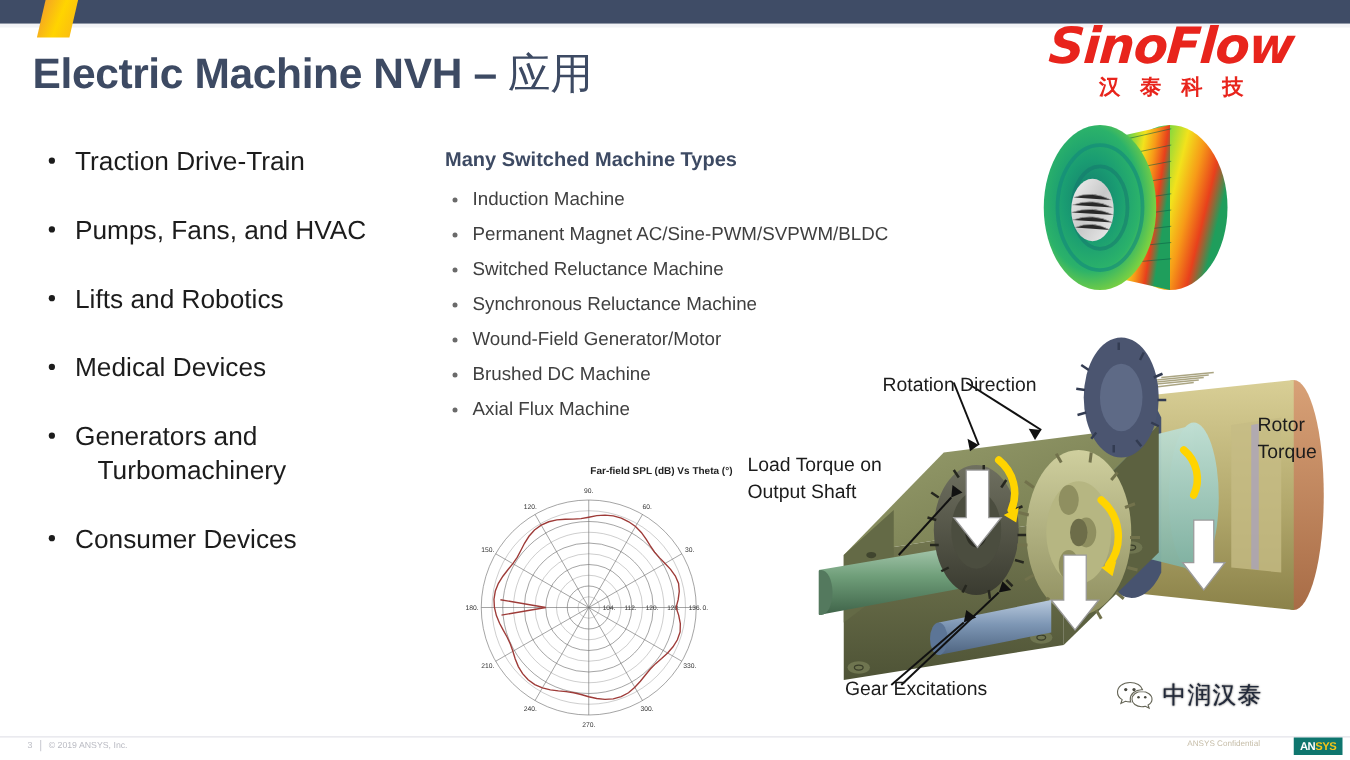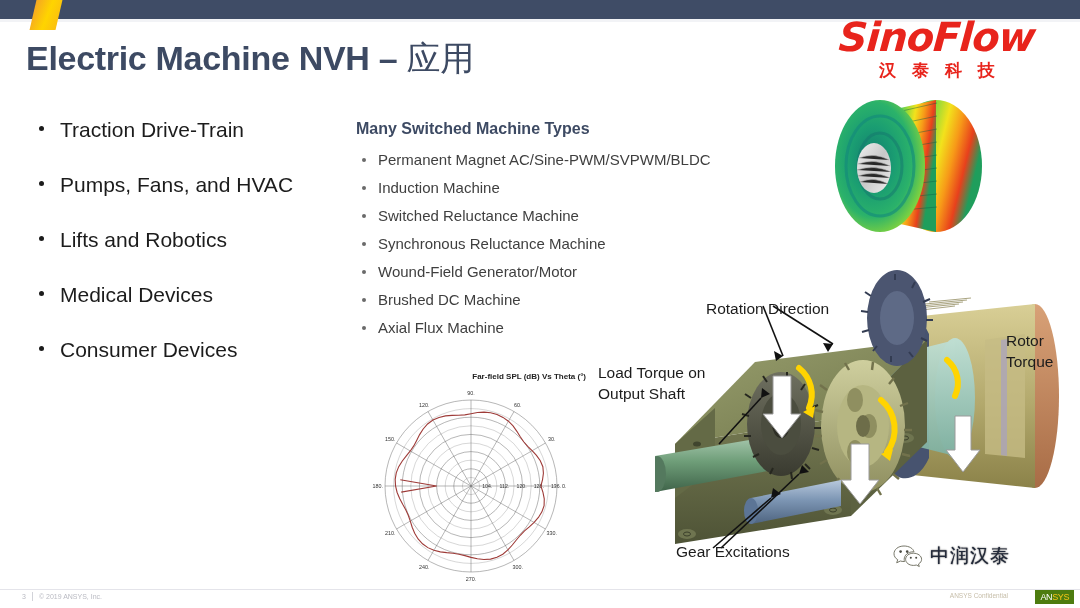--- a/index.html
+++ b/index.html
@@ -174,22 +174,22 @@
     font-size: 7px; color: #b9bac2;
     display: flex; align-items: center; gap: 6px;
   }
   .footer-sep { width:1px; height:9px; background:#d2d3d9; display:inline-block; }
   .footer-conf {
     position: absolute; right: 72px; top: 592px;
     font-size: 6.5px; color: #c6bda8;
   }
   .ansys-badge {
     position: absolute; right: 6px; top: 590px;
-    background: #4d7c0f; padding: 2px 5px;
-    font-size: 9px; font-weight: normal;
+    background: #0f766e; padding: 2px 5px;
+    font-size: 9px; font-weight: bold;
     letter-spacing: -0.4px;
   }
   .ansys-badge .a1 { color: #ffffff; }
   .ansys-badge .a2 { color: #f5c518; }
 </style>
 </head>
 <body>
 
 <div class="header-bar"></div>
 <div class="header-accent"></div>
@@ -200,27 +200,28 @@
   <div class="logo-sub">汉 泰 科 技</div>
 </div>
 
 <div class="slide-title"><span>Electric Machine NVH – </span><span class="cjk">应用</span></div>
 
 <div class="left-col">
   <div class="lbullet"><span class="dot"></span><span>Traction Drive-Train</span></div>
   <div class="lbullet"><span class="dot"></span><span>Pumps, Fans, and HVAC</span></div>
   <div class="lbullet"><span class="dot"></span><span>Lifts and Robotics</span></div>
   <div class="lbullet"><span class="dot"></span><span>Medical Devices</span></div>
+  <div class="lbullet"><span class="dot"></span><span>Generators and</span><span class="cont">Turbomachinery</span></div>
   <div class="lbullet"><span class="dot"></span><span>Consumer Devices</span></div>
 </div>
 
 <div class="mid-col">
   <div class="mid-head">Many Switched Machine Types</div>
+  <div class="mbullet"><span class="dot"></span><span>Induction Machine</span></div>
   <div class="mbullet"><span class="dot"></span><span>Permanent Magnet AC/Sine-PWM/SVPWM/BLDC</span></div>
-  <div class="mbullet"><span class="dot"></span><span>Induction Machine</span></div>
   <div class="mbullet"><span class="dot"></span><span>Switched Reluctance Machine</span></div>
   <div class="mbullet"><span class="dot"></span><span>Synchronous Reluctance Machine</span></div>
   <div class="mbullet"><span class="dot"></span><span>Wound-Field Generator/Motor</span></div>
   <div class="mbullet"><span class="dot"></span><span>Brushed DC Machine</span></div>
   <div class="mbullet"><span class="dot"></span><span>Axial Flux Machine</span></div>
 </div>
 
 <div class="polar-wrap">
   <div class="polar-title">Far-field SPL (dB) Vs Theta (°)</div>
   <svg class="polar-svg" width="230" height="216" viewBox="0 0 230 216">

